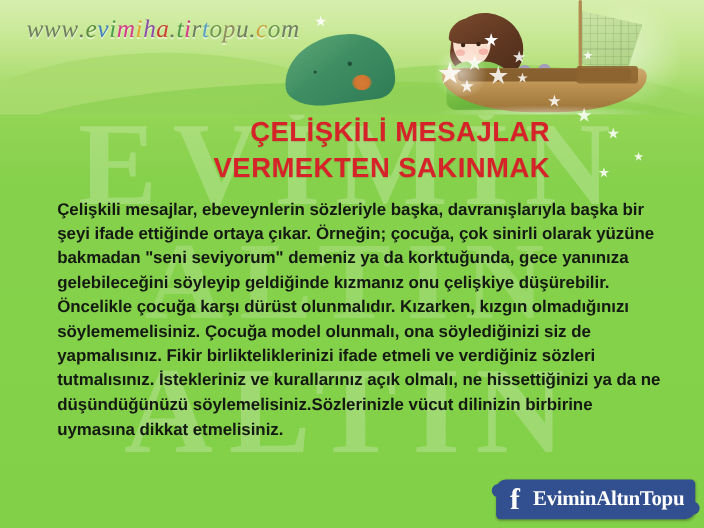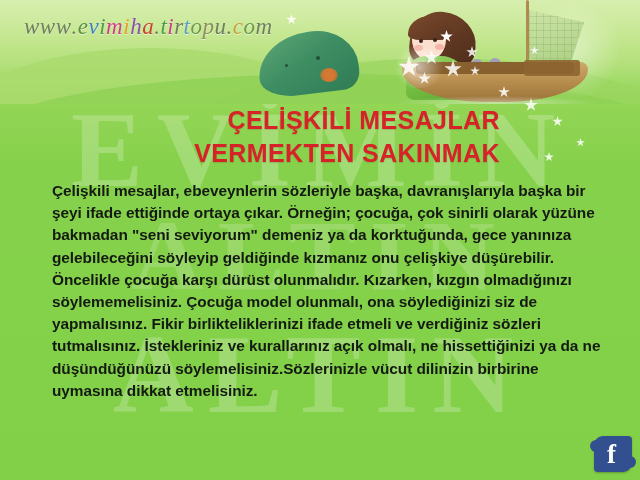--- a/index.html
+++ b/index.html
@@ -404,15 +404,16 @@
 
   <div class="title">
     <span class="title-line">ÇELİŞKİLİ MESAJLAR</span>
     <span class="title-line">VERMEKTEN SAKINMAK</span>
   </div>
 
   <div class="body-text">Çelişkili mesajlar, ebeveynlerin sözleriyle başka, davranışlarıyla başka bir şeyi ifade ettiğinde ortaya çıkar. Örneğin; çocuğa, çok sinirli olarak yüzüne bakmadan "seni seviyorum" demeniz ya da korktuğunda, gece yanınıza gelebileceğini söyleyip geldiğinde kızmanız onu çelişkiye düşürebilir. Öncelikle çocuğa karşı dürüst olunmalıdır. Kızarken, kızgın olmadığınızı söylememelisiniz. Çocuğa model olunmalı, ona söylediğinizi siz de yapmalısınız. Fikir birlikteliklerinizi ifade etmeli ve verdiğiniz sözleri tutmalısınız. İstekleriniz ve kurallarınız açık olmalı, ne hissettiğinizi ya da ne düşündüğünüzü söylemelisiniz.Sözlerinizle vücut dilinizin birbirine uymasına dikkat etmelisiniz.</div>
 
   <div class="fb-badge">
     <span class="fb-f">f</span>
+    <span class="fb-name">EviminAltınTopu</span>
   </div>
 
 </div>
 
 </body></html>

